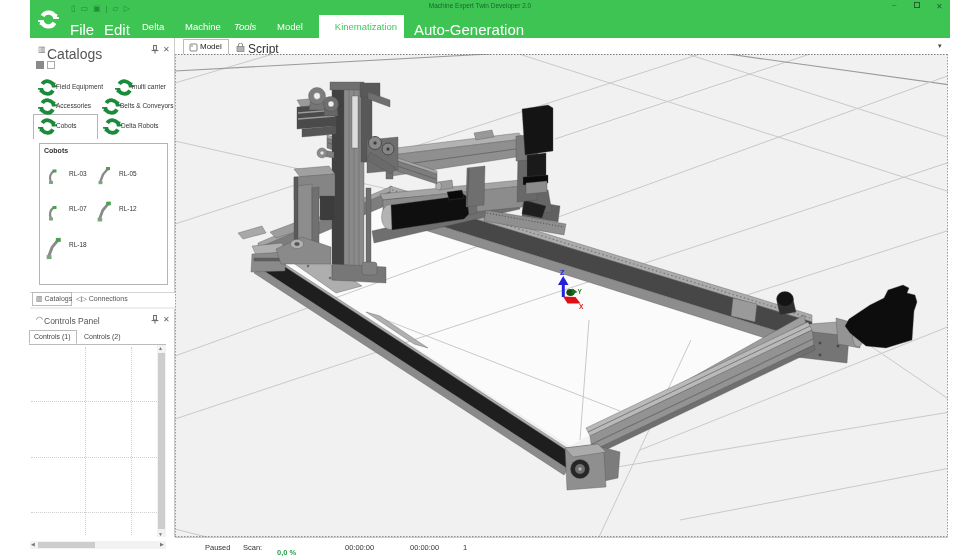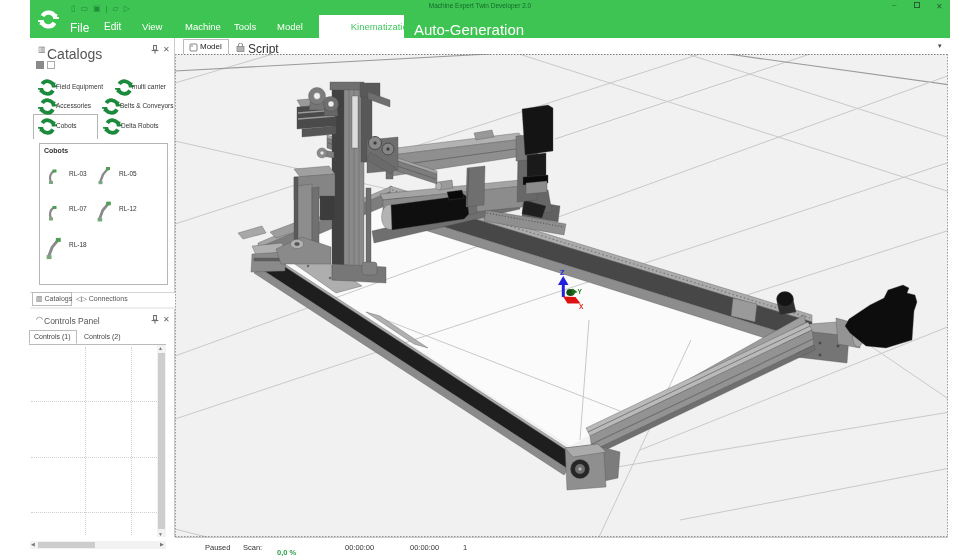--- a/index.html
+++ b/index.html
@@ -24,28 +24,28 @@
 </svg>
 
 <div class="abs" style="left:71px;top:4px;width:70px;height:9px;color:#1f8a38;font-size:8px;letter-spacing:5px;">▯▭▣|▱▷</div>
 
 <div class="abs" style="left:330px;top:2px;width:300px;text-align:center;font-size:6.5px;color:#156b2b;">Machine Expert Twin Developer 2.0</div>
 
 <div class="abs" style="left:892px;top:0px;font-size:8px;color:#275f35;">–</div>
 <div class="abs" style="left:914px;top:2px;width:6px;height:6px;border:1px solid #275f35;box-sizing:border-box;"></div>
 <div class="abs" style="left:936px;top:2px;font-size:8px;color:#275f35;">✕</div>
 
-<div class="abs" style="left:70px;top:21px;font-size:12px;color:#ffffff;text-align:center;">File</div>
-<div class="abs" style="left:104px;top:21px;font-size:10px;color:#ffffff;">Edit</div>
-<div class="abs" style="left:142px;top:21px;font-size:9.5px;color:#ffffff;">View</div>
+<div class="abs" style="left:70px;top:21px;font-size:15px;color:#ffffff;text-align:center;">File</div>
+<div class="abs" style="left:104px;top:21px;font-size:15px;color:#ffffff;">Edit</div>
+<div class="abs" style="left:142px;top:21px;font-size:9.5px;color:#ffffff;">Delta</div>
 <div class="abs" style="left:185px;top:21px;font-size:9.5px;color:#ffffff;">Machine</div>
-<div class="abs" style="left:234px;top:21px;font-size:9.5px;color:#ffffff;">Tools</div>
+<div class="abs" style="left:234px;top:21px;font-size:9.5px;color:#ffffff;font-style:italic;">Tools</div>
 <div class="abs" style="left:277px;top:21px;font-size:9.5px;color:#ffffff;">Model</div>
 <div class="abs" style="left:319px;top:15px;width:85px;height:23px;background:#ffffff;"></div>
-<div class="abs" style="left:319px;top:21px;width:94px;text-align:right;font-size:9.5px;color:#41c95d;">Kinematization</div>
+<div class="abs" style="left:319px;top:21px;width:94px;text-align:center;font-size:9.5px;color:#41c95d;">Kinematization</div>
 <div class="abs" style="left:414px;top:21px;font-size:15px;color:#ffffff;">Auto-Generation</div>
 
 <div class="abs" style="left:30px;top:38px;width:145px;height:499px;background:#ffffff;border-right:1px solid #cccccc;box-sizing:border-box;"></div>
 
 <div class="abs" style="left:38px;top:45px;font-size:8px;color:#777;">▥</div>
 <div class="abs" style="left:47px;top:46px;font-size:14px;color:#555555;">Catalogs</div>
 <svg class="abs" style="left:151px;top:45px;" width="8" height="9" viewBox="0 0 8 9">
     <rect x="2.6" y="0.5" width="2.8" height="4.6" fill="none" stroke="#666" stroke-width="1"></rect>
     <line x1="0.6" y1="5.6" x2="7.4" y2="5.6" stroke="#666" stroke-width="1"></line>
     <line x1="4" y1="5.6" x2="4" y2="8.6" stroke="#666" stroke-width="1"></line>

